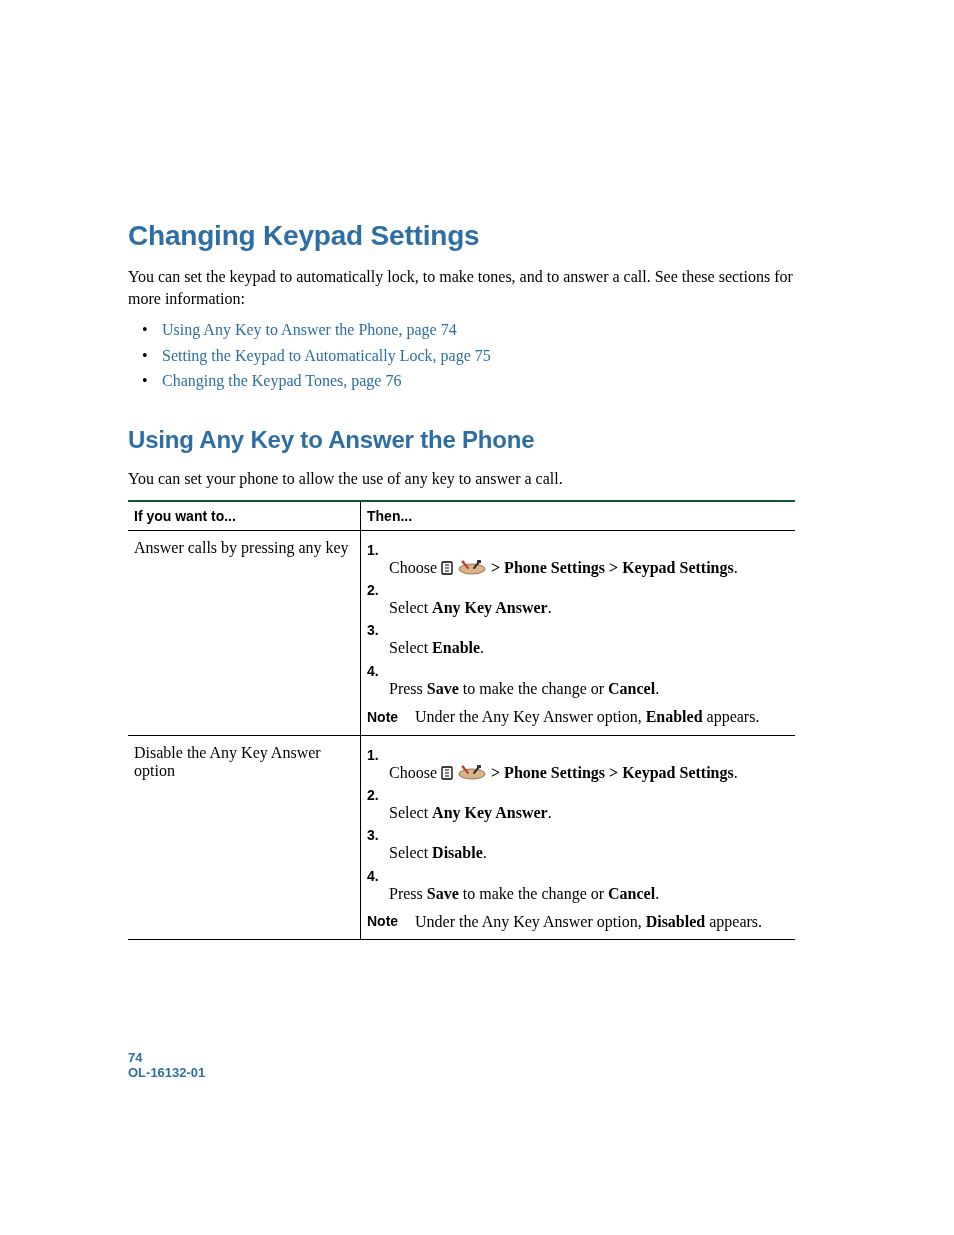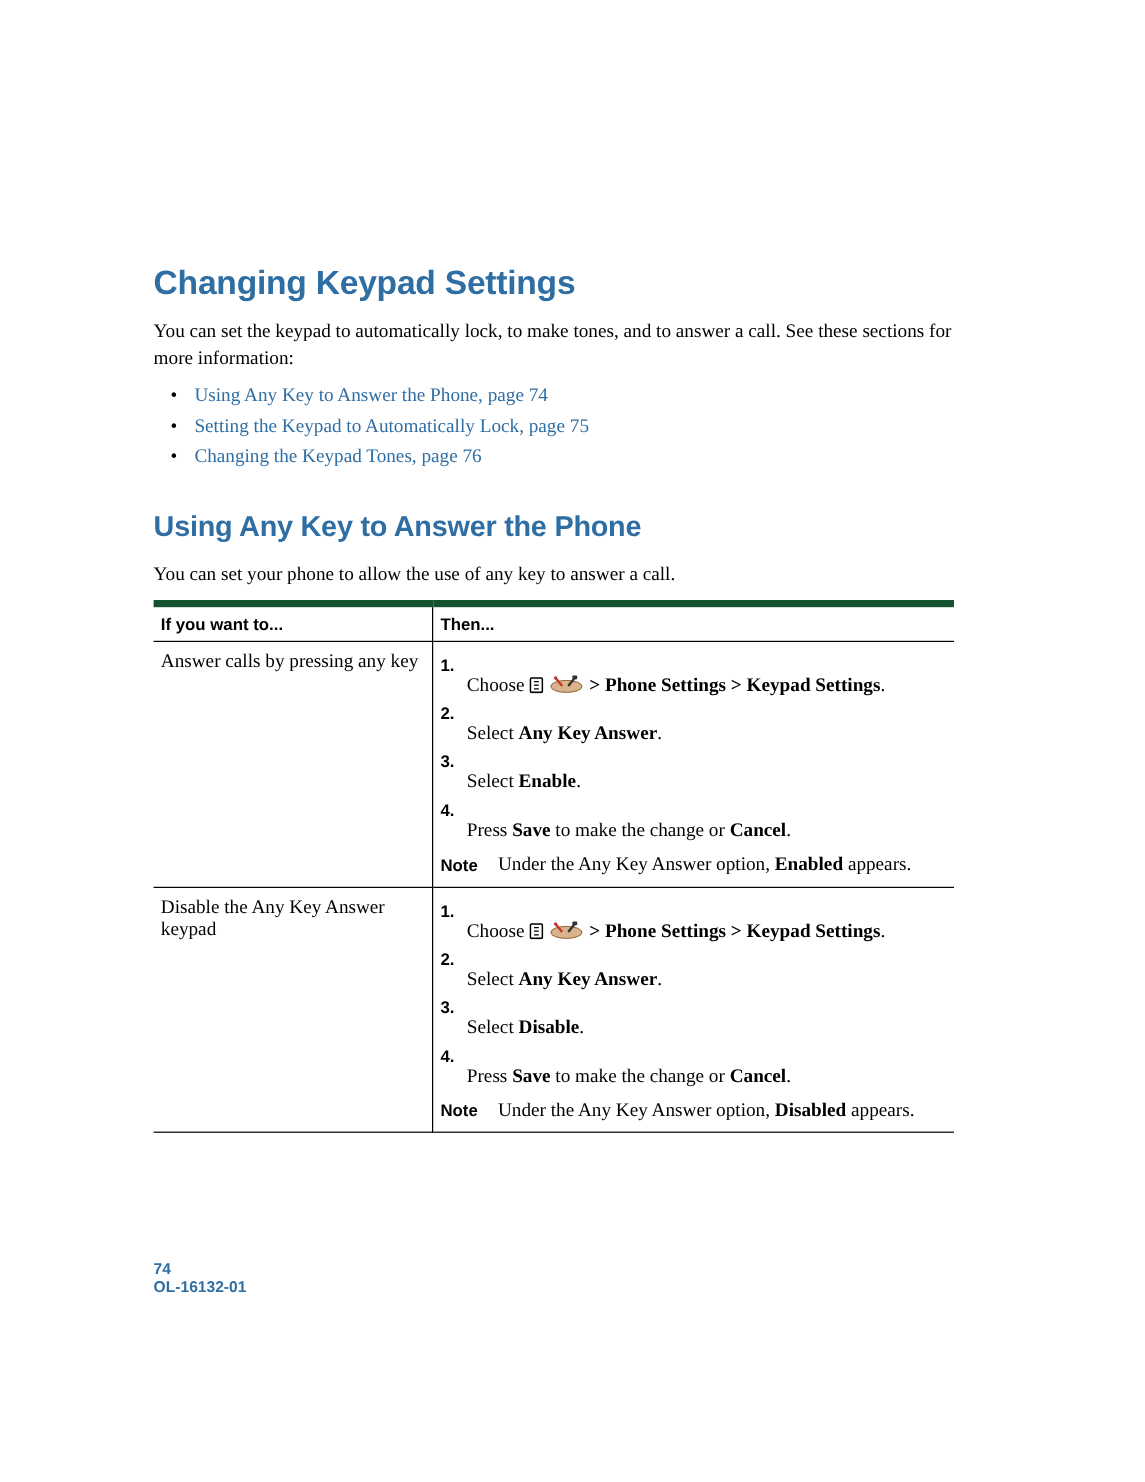--- a/index.html
+++ b/index.html
@@ -63,21 +63,21 @@
     border-collapse: collapse;
     width: 100%;
     margin-top: 8px;
   }
   table.tasks th {
     text-align: left;
     font-family: Arial, Helvetica, sans-serif;
     font-weight: bold;
     font-size: 14px;
     padding: 6px 6px;
-    border-top: 6px solid #14532d;
+    border-top: 2px solid #14532d;
     border-bottom: 1px solid #000;
   }
   table.tasks th:first-child,
   table.tasks td:first-child {
     border-right: 1px solid #000;
     width: 220px;
   }
   table.tasks td {
     vertical-align: top;
     font-size: 16px;
@@ -200,21 +200,21 @@
             <span class="step-text"><span>Press </span><b>Save</b><span> to make the change or </span><b>Cancel</b><span>.</span></span>
           </div>
           <div class="note-row">
             <span class="note-label">Note</span>
             <span class="note-text"><span>Under the Any Key Answer option, </span><b>Enabled</b><span> appears.</span></span>
           </div>
         </td>
       </tr>
 
       <tr>
-        <td>Disable the Any Key Answer keypad</td>
+        <td>Disable the Any Key Answer option</td>
         <td>
           <div class="step-row">
             <span class="step-num">1.</span>
             <span class="step-text">
               <span>Choose </span>
               <svg class="icon-svg" width="12" height="14">
                   <rect x="1" y="1" width="10" height="12" rx="1" fill="none" stroke="#000" stroke-width="1.3"></rect>
                   <line x1="4" y1="4" x2="8" y2="4" stroke="#000" stroke-width="1"></line>
                   <line x1="4" y1="7" x2="8" y2="7" stroke="#000" stroke-width="1"></line>
                   <line x1="4" y1="10" x2="8" y2="10" stroke="#000" stroke-width="1"></line>

